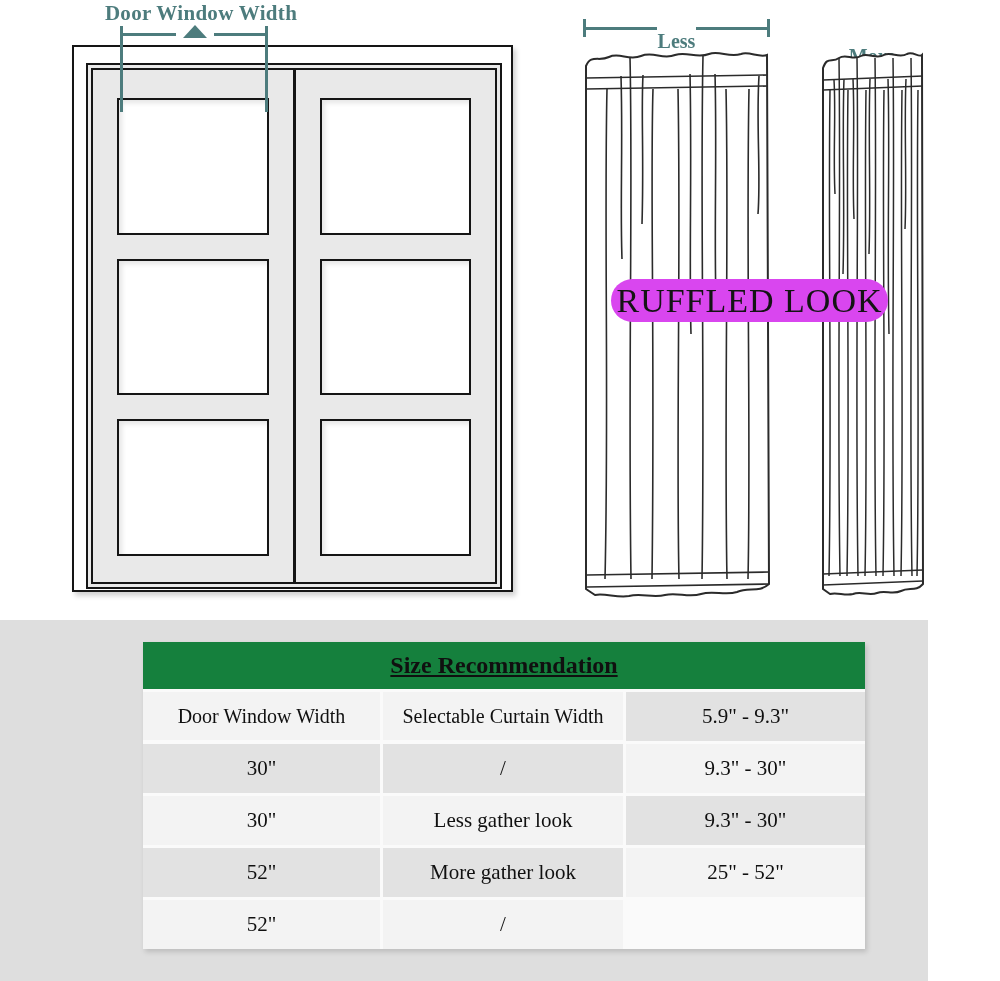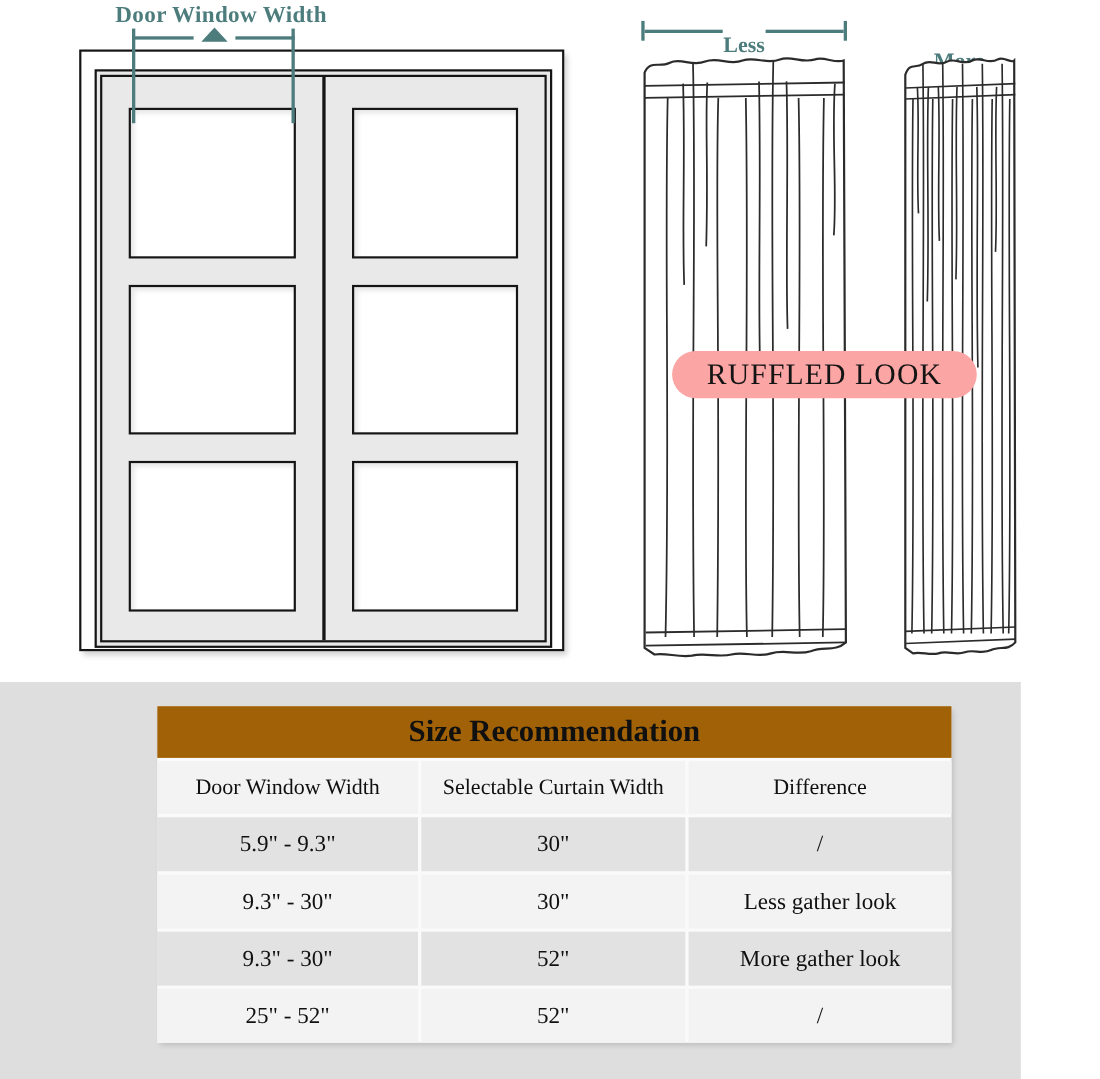--- a/index.html
+++ b/index.html
@@ -62,37 +62,37 @@
   .curtain-measure.more{left:818px;width:108px;flex-direction:column;}
 
   
   .curtain{position:absolute;top:44px;}
   .curtain.left{left:583px;width:187px;height:557px;}
   .curtain.right{left:820px;width:105px;height:557px;}
   .curtain svg{display:block;}
 
   .ruffled-pill{
     position:absolute;left:611px;top:279px;width:277px;height:43px;z-index:8;
-    background:#fca5a5;border-radius:22px;
+    background:#d946ef;border-radius:22px;
     display:flex;align-items:center;justify-content:center;
-    font-size:27px;letter-spacing:1px;color:#141414;margin-top:40px;
+    font-size:34px;letter-spacing:1px;color:#141414;
   }
 
   
   .bottom-section{
     position:absolute;left:0;top:620px;width:1000px;height:361px;background:#dedede;
   }
   .table-card{
     position:absolute;left:143px;top:22px;width:722px;background:#fafafa;
     box-shadow:2px 3px 5px rgba(0,0,0,.15);
   }
   .t-title{
-    height:47px;background:#a16207;margin-bottom:3px;
+    height:47px;background:#15803d;margin-bottom:3px;
     display:flex;align-items:center;justify-content:center;
-    font-size:28px;font-weight:bold;color:#101010;
+    font-size:24px;font-weight:bold;color:#101010;text-decoration:underline;
   }
   .t-grid{
     display:grid;grid-template-columns:237px 240px 1fr;gap:3px;
   }
   .t-cell{
     display:flex;align-items:center;justify-content:center;
     color:#101010;
   }
   .t-cell.head{height:48px;font-size:20px;background:#f3f3f3;}
   .t-cell.data{height:49px;font-size:21px;}
@@ -197,21 +197,20 @@
   </div>
 
   <div class="ruffled-pill">RUFFLED LOOK</div>
 
   <div class="bottom-section">
     <div class="table-card">
       <div class="t-title">Size Recommendation</div>
       <div class="t-grid">
         <div class="t-cell head">Door Window Width</div>
         <div class="t-cell head">Selectable Curtain Width</div>
-        <div class="t-cell head">Difference</div>
 
         <div class="t-cell data shade-a">5.9" - 9.3"</div>
         <div class="t-cell data shade-a">30"</div>
         <div class="t-cell data shade-a">/</div>
 
         <div class="t-cell data shade-b">9.3" - 30"</div>
         <div class="t-cell data shade-b">30"</div>
         <div class="t-cell data shade-b">Less gather look</div>
 
         <div class="t-cell data shade-a">9.3" - 30"</div>

